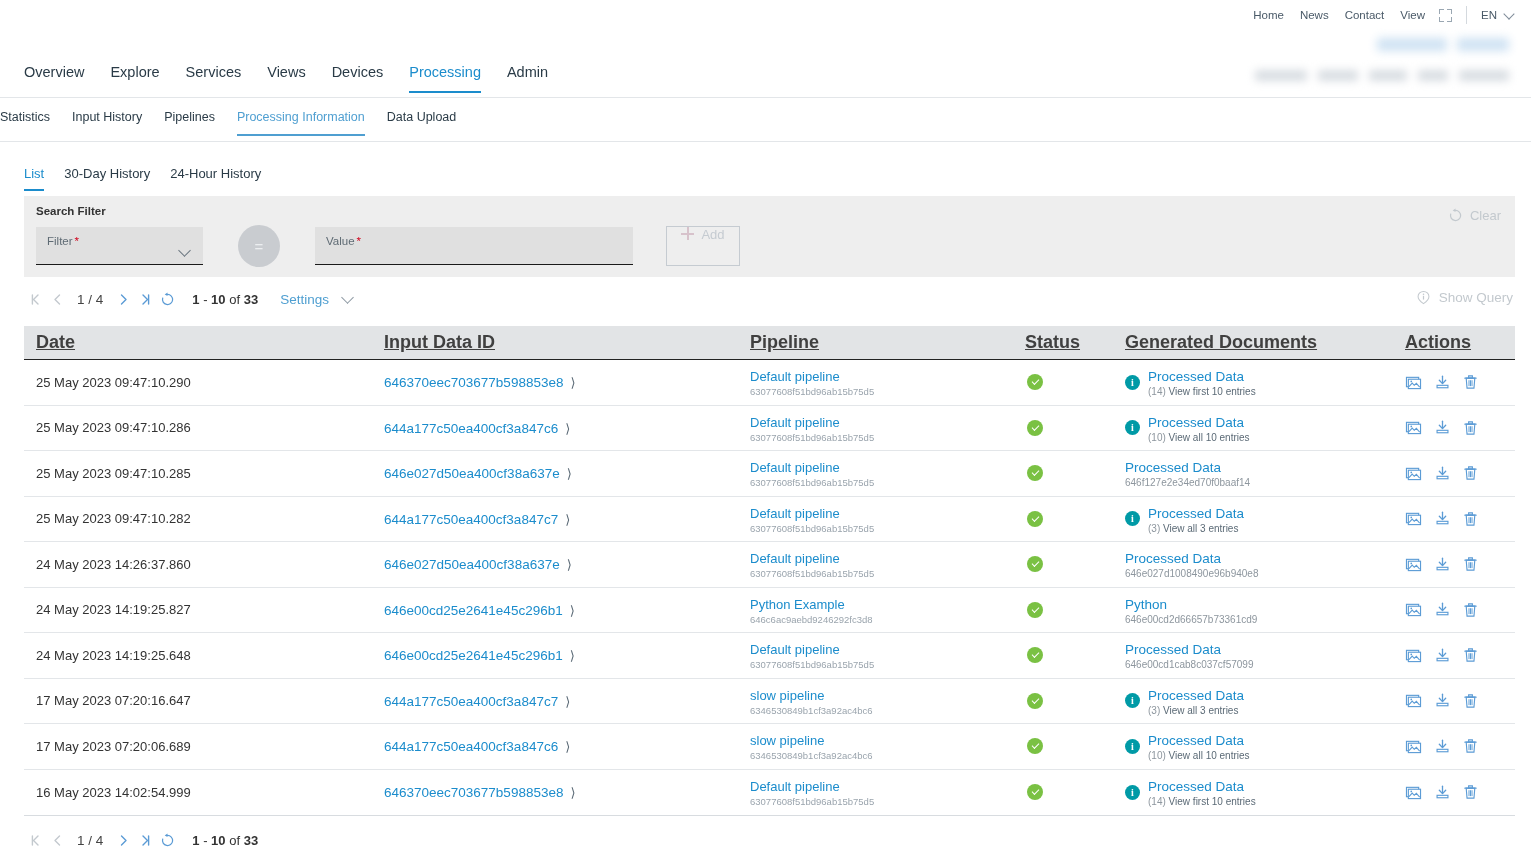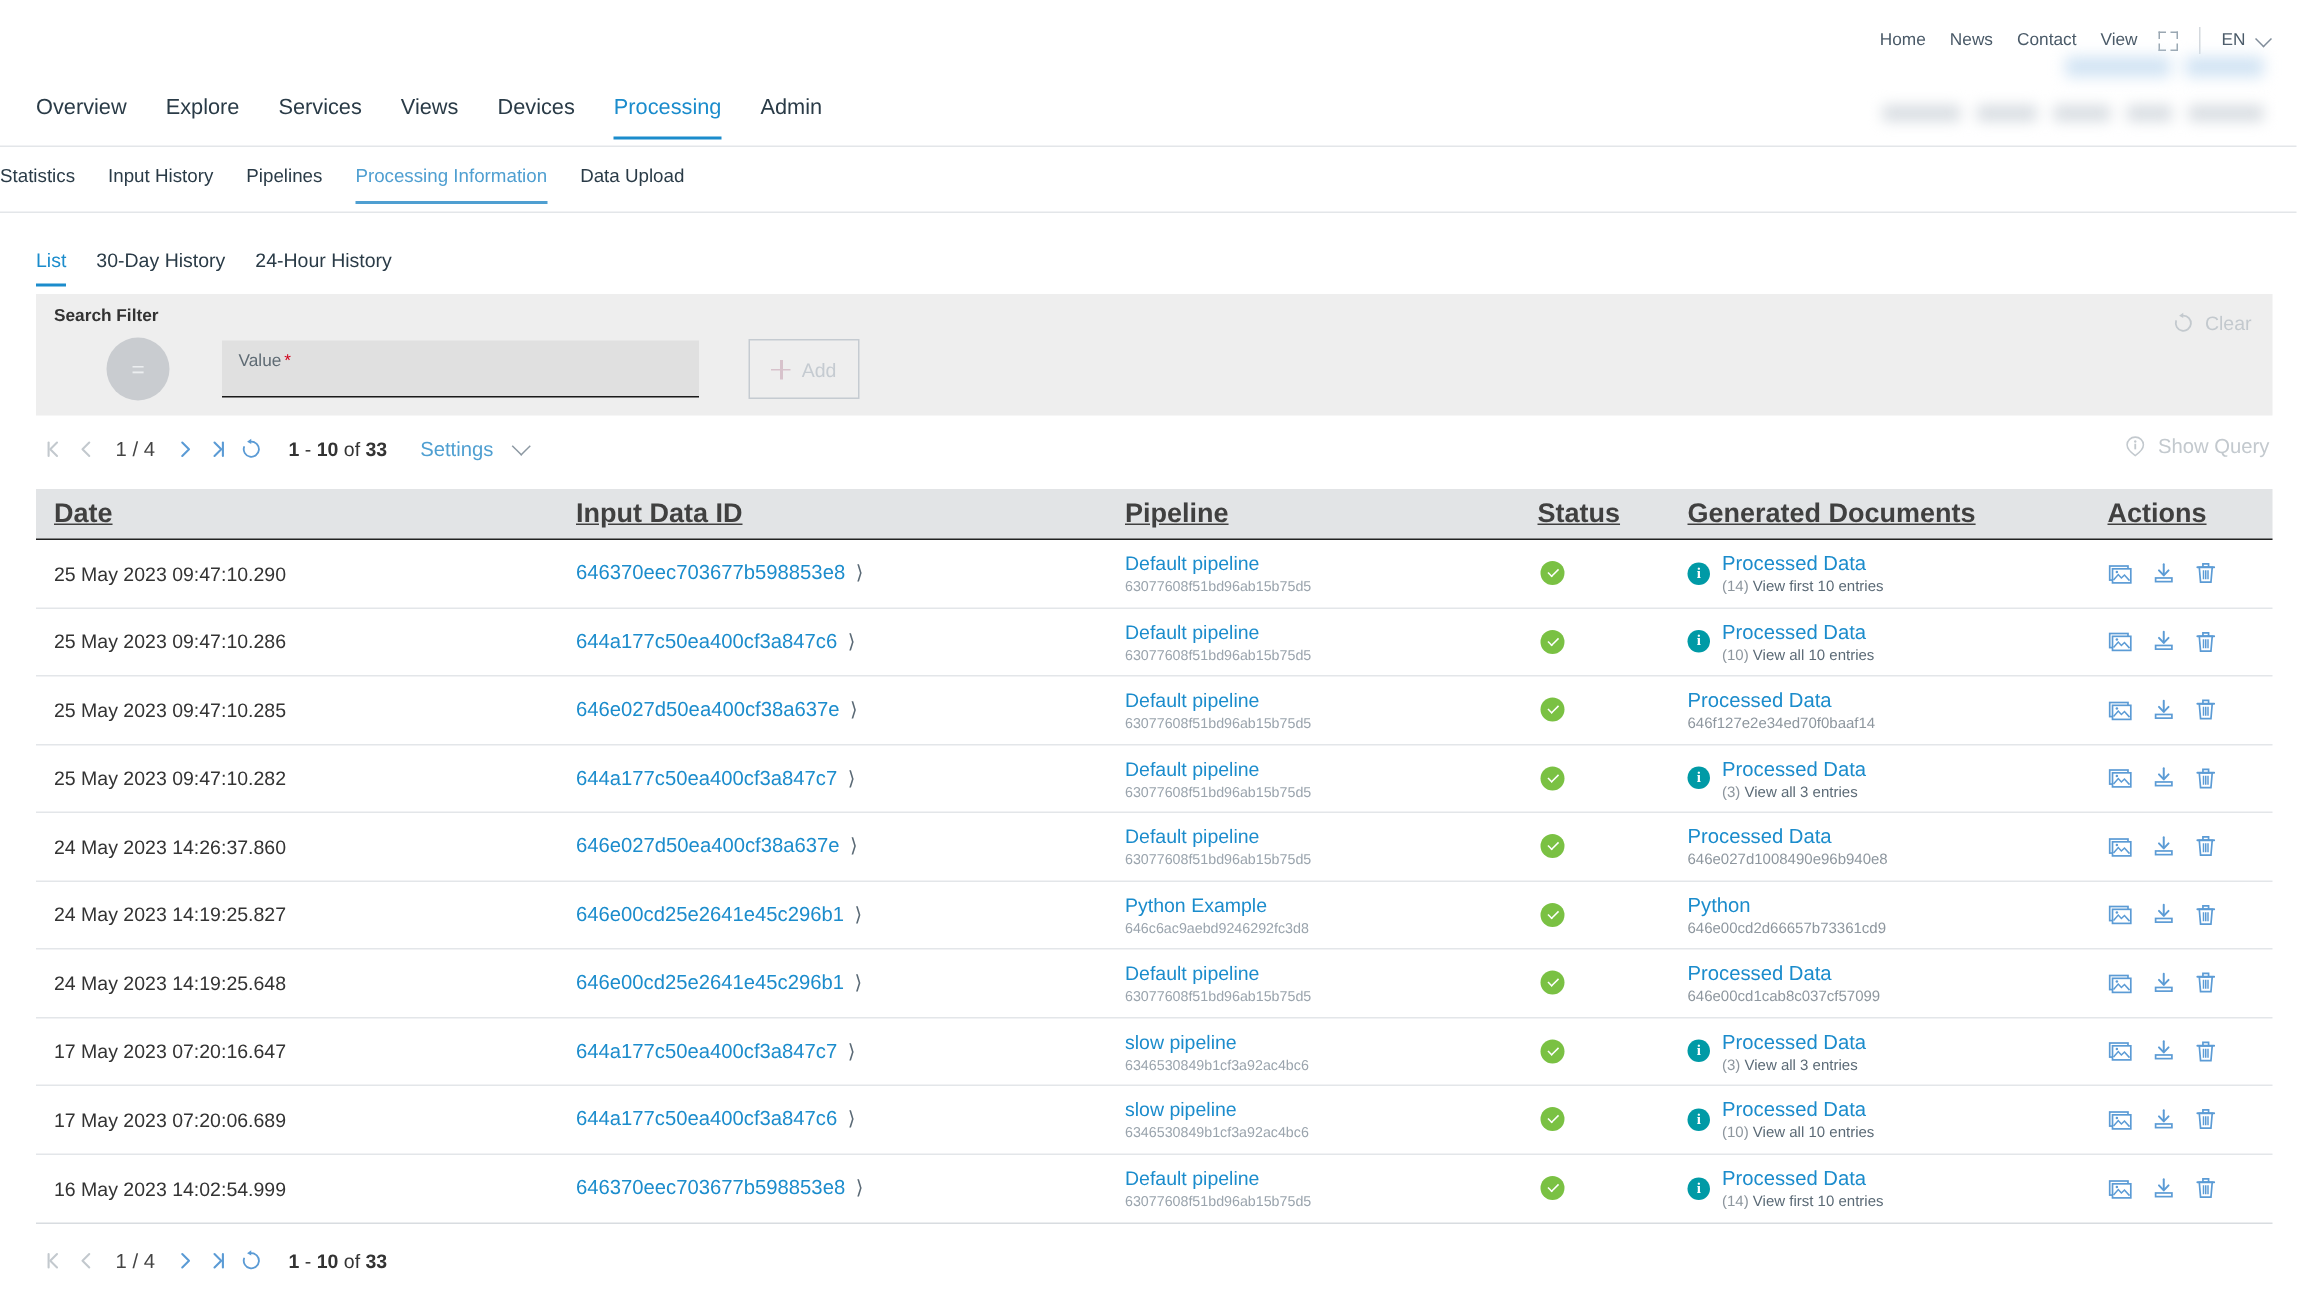--- a/index.html
+++ b/index.html
@@ -7,21 +7,21 @@
     margin: 0; padding: 0;
     width: 1531px; height: 862px;
     background: #ffffff;
     font-family: "Liberation Sans", sans-serif;
     color: #333333;
     overflow: hidden;
   }
 
   
   .topbar {
-    position: absolute; top: 12px; left: 0; right: 0; height: 30px;
+    position: absolute; top: 0; left: 0; right: 0; height: 30px;
     display: flex; align-items: center; justify-content: flex-end;
     padding-right: 18px;
   }
   .topbar a {
     font-size: 11.5px; color: #4a5a68; text-decoration: none;
     margin-left: 16px; white-space: nowrap;
   }
   .fullscreen-icon {
     margin-left: 14px; width: 13px; height: 13px; position: relative;
     display: inline-block;
@@ -154,21 +154,21 @@
     transform: rotate(45deg);
   }
   .op-circle {
     width: 42px; height: 42px; border-radius: 50%; background: #c9ccd0;
     display: flex; align-items: center; justify-content: center;
     font-size: 15px; color: #eceef0; margin: 0 35px 0 35px;
     cursor: pointer;
   }
   .add-btn {
     width: 74px; height: 40px; border: 1px solid #c5cbd1;
-    display: flex; align-items: center; justify-content: center; gap: 7px;
+    display: flex; align-items: flex-start; justify-content: center; gap: 7px;
     font-size: 13px; color: #c5cbd1; margin-left: 33px; cursor: default;
   }
   .plus {
     position: relative; width: 13px; height: 13px; display: inline-block;
   }
   .plus::before, .plus::after {
     content: ""; position: absolute; background: #d7c2cb;
   }
   .plus::before { left: 6px; top: 0; width: 1.5px; height: 13px; }
   .plus::after  { top: 6px; left: 0; height: 1.5px; width: 13px; }
@@ -328,20 +328,26 @@
     <span class="refresh-glyph">
       <svg viewBox="0 0 16 16" width="15" height="15">
         <path d="M8 2.6 A5.4 5.4 0 1 1 2.9 6.4" fill="none" stroke="#c3c9ce" stroke-width="1.3" stroke-linecap="round"></path>
         <path d="M8 0.6 L8 4.2 L5 2.6 Z" fill="#c3c9ce"></path>
       </svg>
     </span>
     <span>Clear</span>
   </div>
 
   <div class="filter-controls">
+    <div class="field field-filter">
+      <span class="lbl">
+        <span>Filter</span><span class="req">*</span>
+      </span>
+      <span class="dd-chev"></span>
+    </div>
 
     <div class="op-circle">=</div>
 
     <div class="field field-value">
       <span class="lbl">
         <span>Value</span><span class="req">*</span>
       </span>
     </div>
 
     <div class="add-btn">

